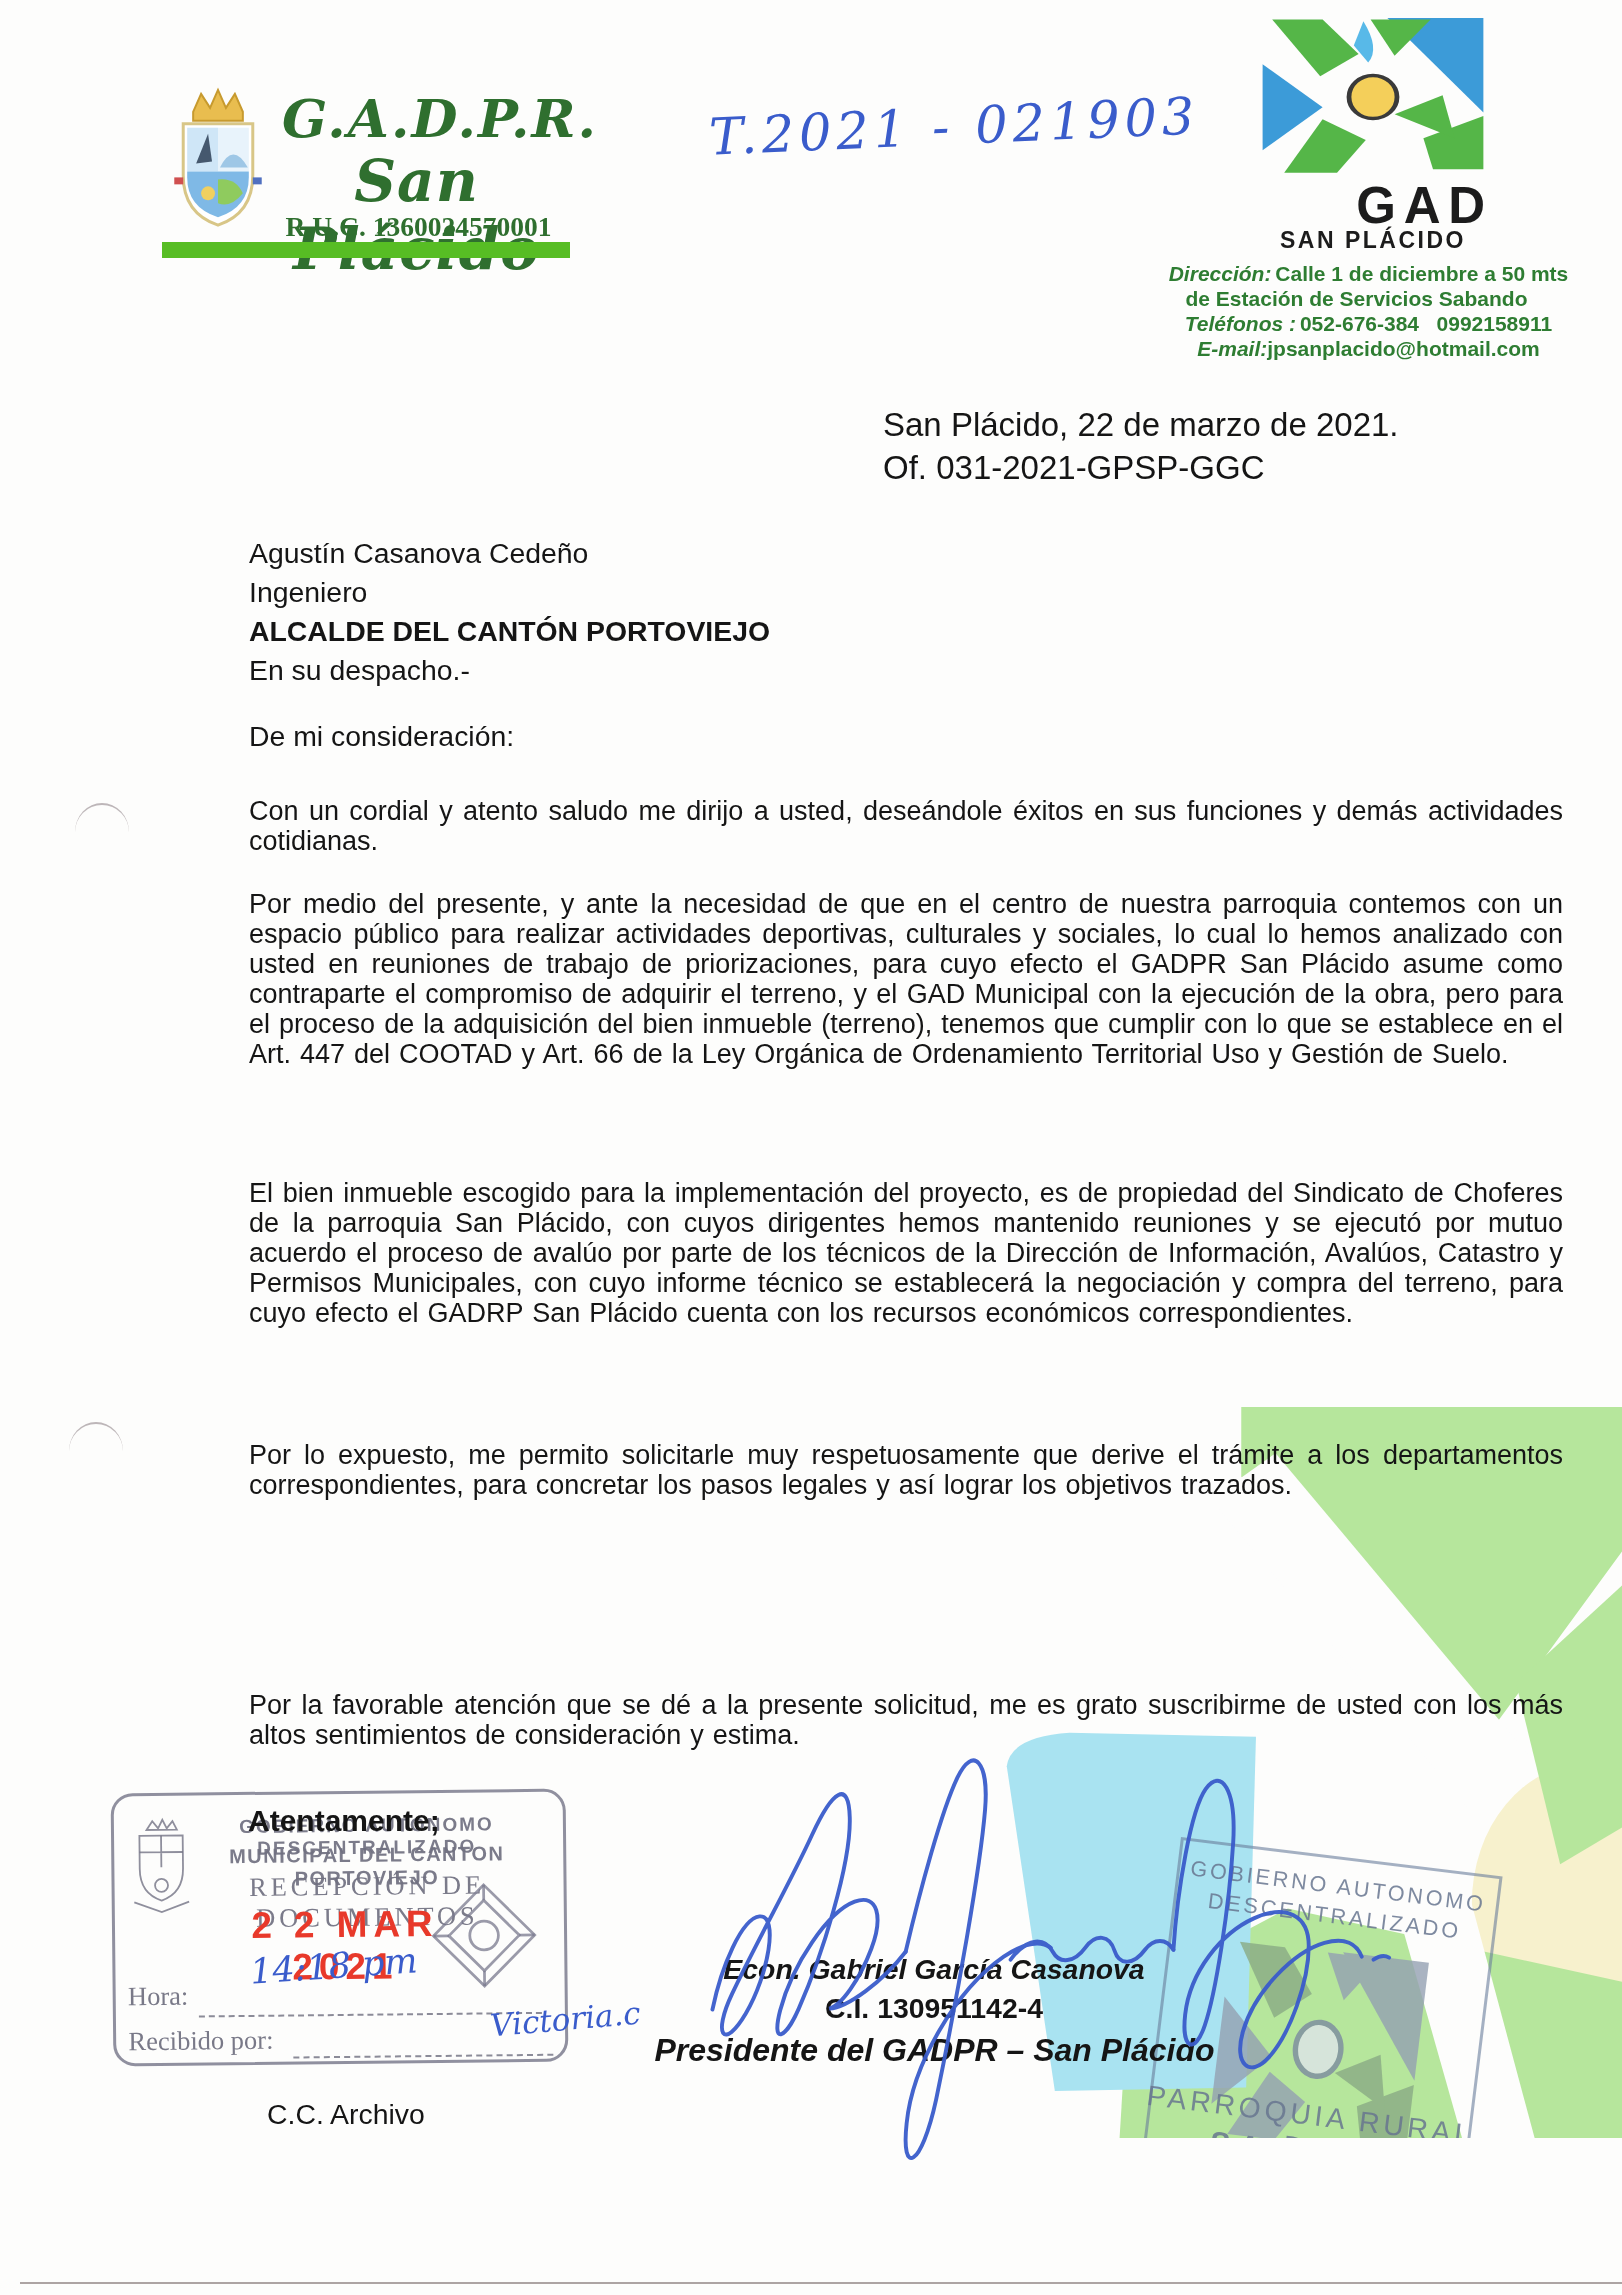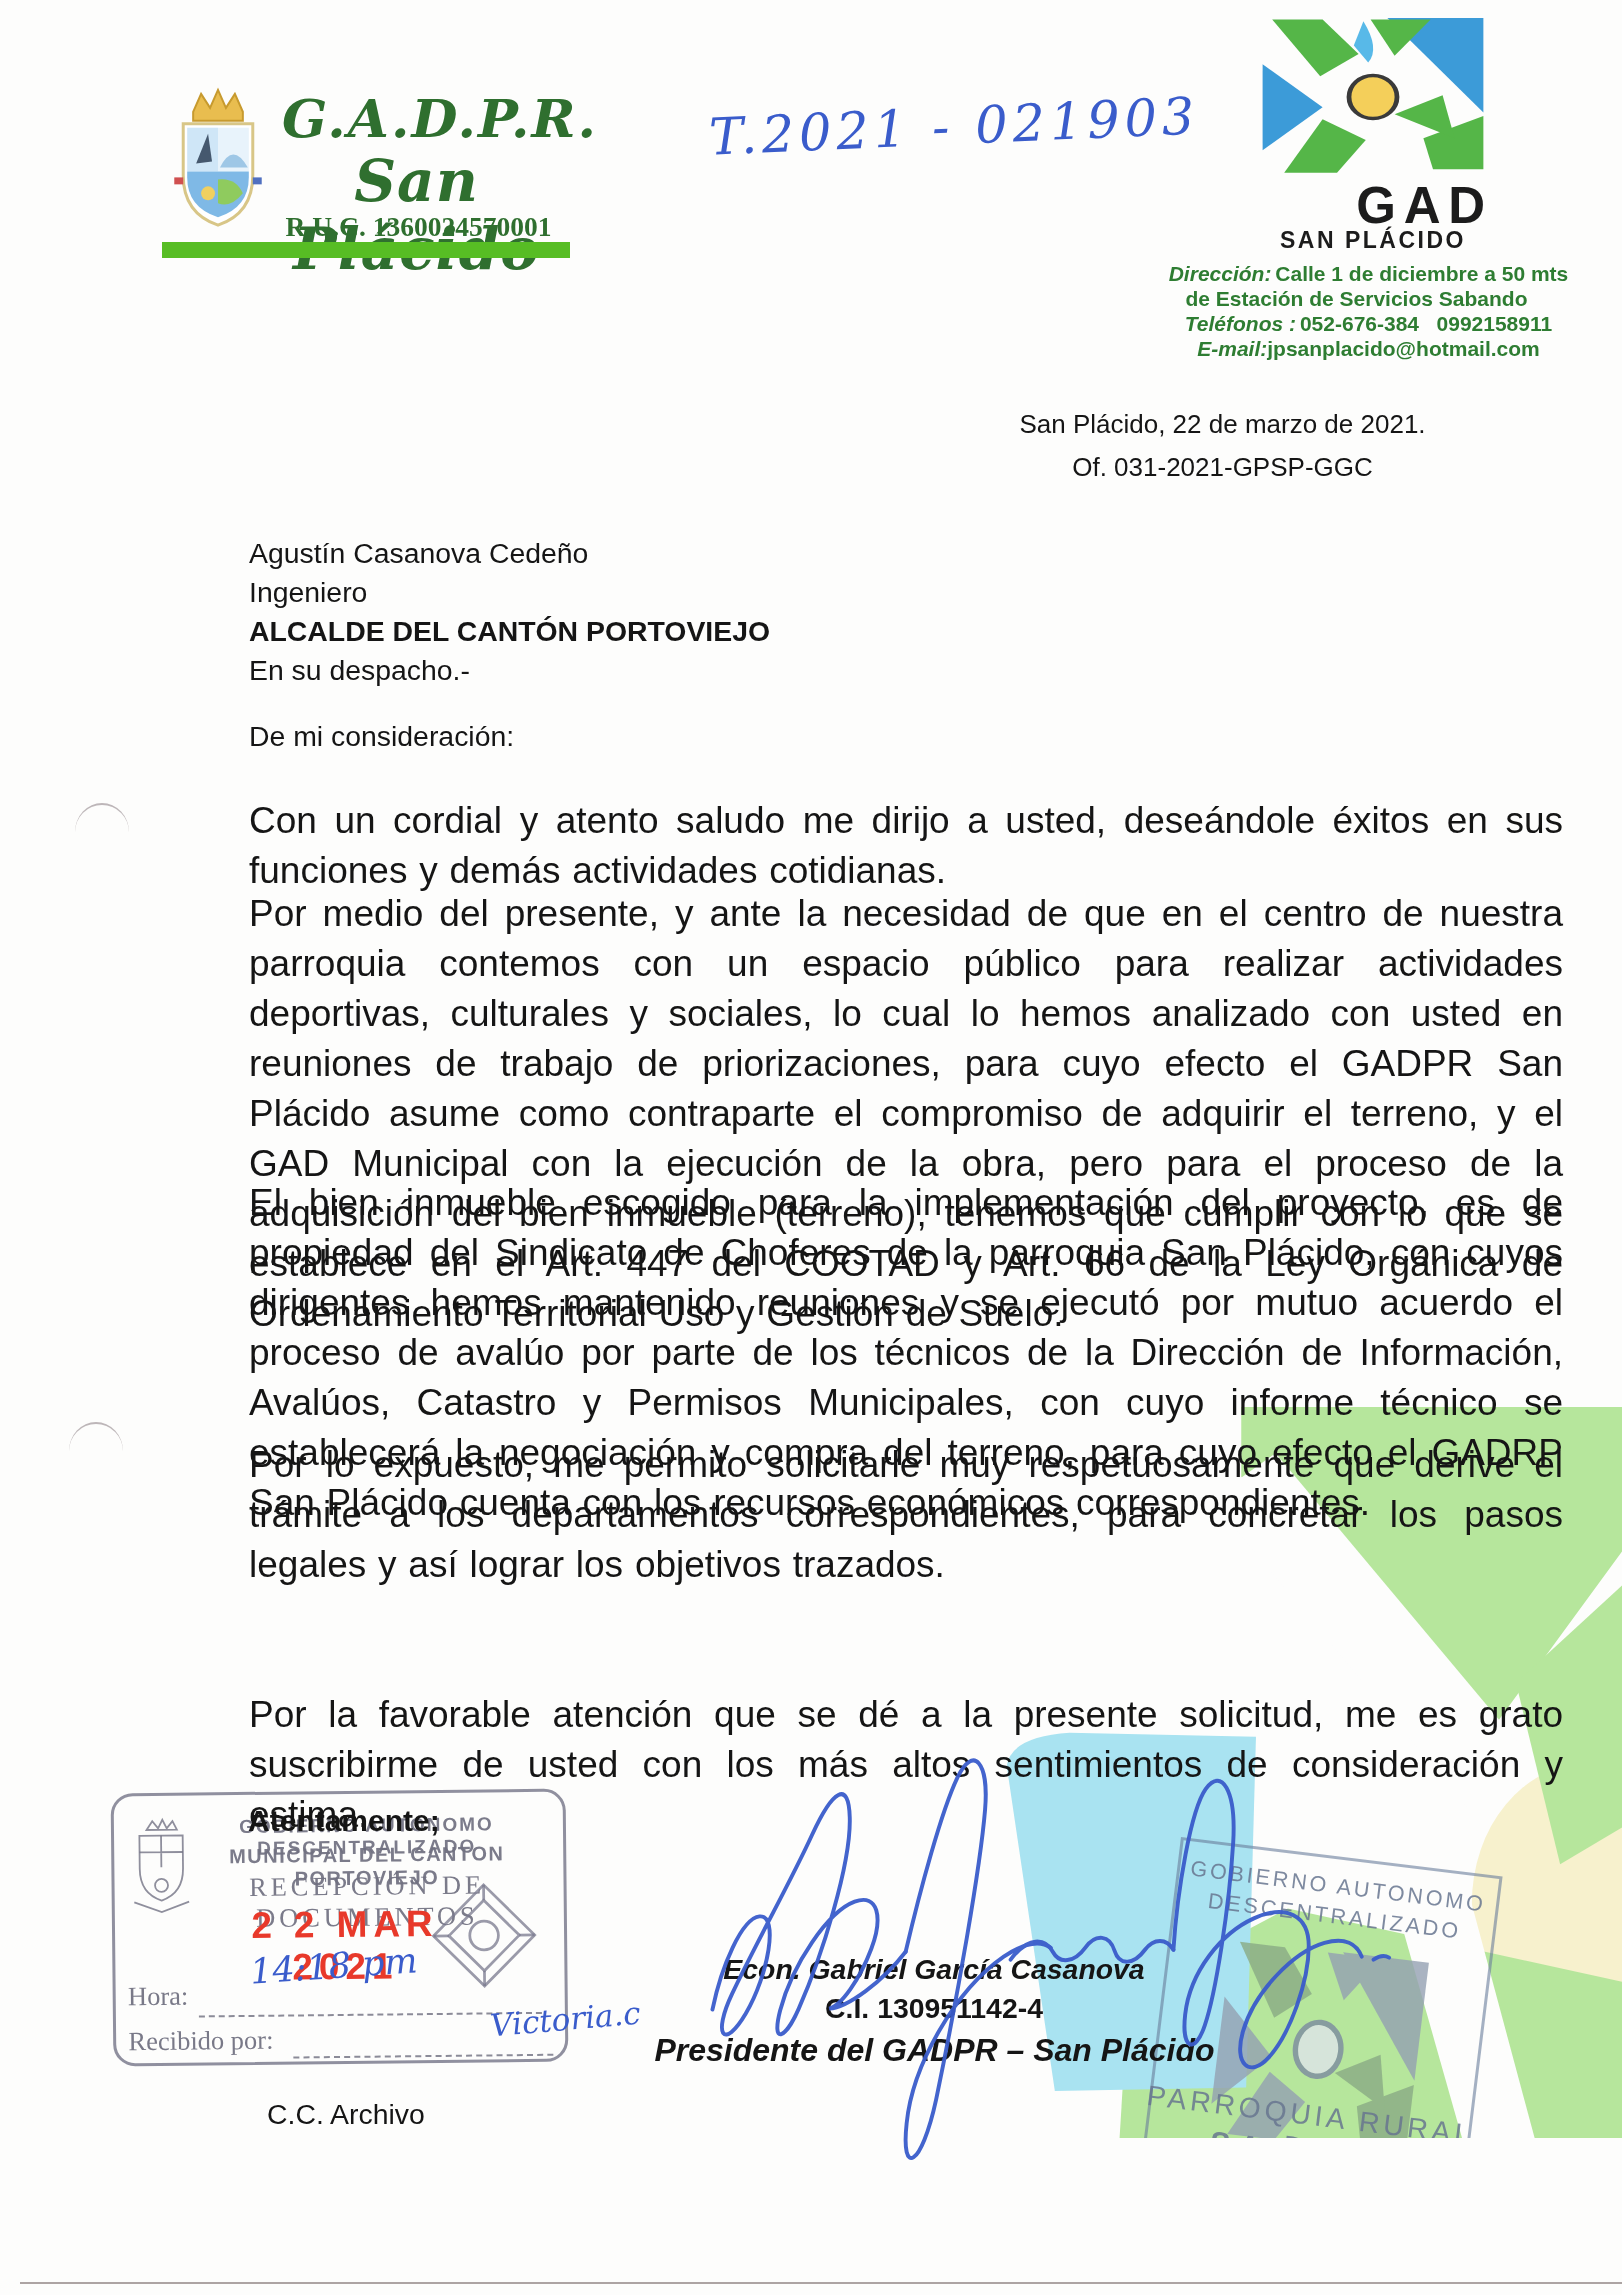--- a/index.html
+++ b/index.html
@@ -15,23 +15,23 @@
            font-size:58px;color:#2f6f2f;letter-spacing:1px;}
   .ruc{font-family:"Liberation Serif",serif;font-weight:bold;font-size:27.5px;color:#2f6f2f;}
   .greenbar{background:#57bd24;}
   .handnum{font-family:"DejaVu Serif",serif;font-style:italic;font-size:51px;color:#3a5ccb;
            letter-spacing:4.9px;transform:rotate(-2.5deg);}
   .gadword{font-size:51px;font-weight:bold;letter-spacing:7.8px;color:#1c1c1c;text-align:center;}
   .gadsub{font-size:23px;font-weight:bold;letter-spacing:2.5px;color:#1c1c1c;text-align:center;}
   .contact{font-size:21px;line-height:25px;color:#2e7d32;text-align:center;font-weight:bold;}
   .contact .lbl{font-style:italic;font-weight:bold;margin-right:3.9px;margin-left:24px;}
   
-  .dateline{font-size:26px;line-height:43px;text-align:center;}
+  .dateline{font-size:33px;line-height:43px;text-align:left;}
   .recip{font-size:28.4px;line-height:39px;}
-  .para{font-size:37px;line-height:50px;width:1314px;text-align:justify;text-align-last:left;word-spacing:1.5px;}
+  .para{font-size:27px;line-height:30px;width:1314px;text-align:justify;text-align-last:left;word-spacing:1.5px;}
   .bold{font-weight:bold;}
   .atent{font-size:30px;font-weight:bold;}
   .signname{font-size:28.4px;font-weight:bold;font-style:italic;text-align:center;}
   .signci{font-size:28.4px;font-weight:bold;text-align:center;}
   .signtitle{font-size:32px;font-weight:bold;font-style:italic;text-align:center;}
   .cc{font-size:28.4px;}
   
   .rstamp{border:3.4px solid rgba(125,125,142,.85);border-radius:22px;transform:rotate(-0.6deg);}
   .rs-line{color:rgba(112,112,128,.92);text-align:center;}
   .rs1{font-size:19px;letter-spacing:2px;font-weight:bold;}

